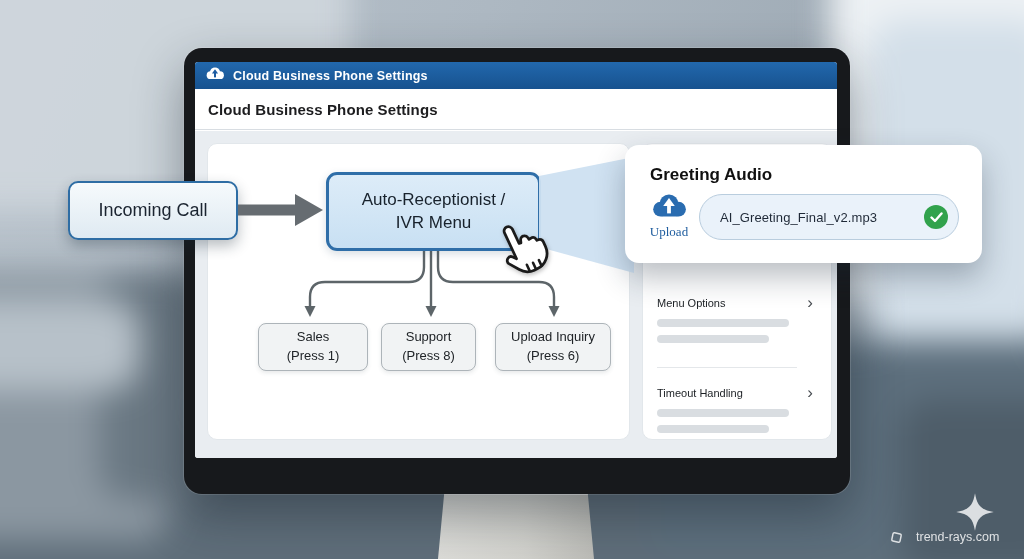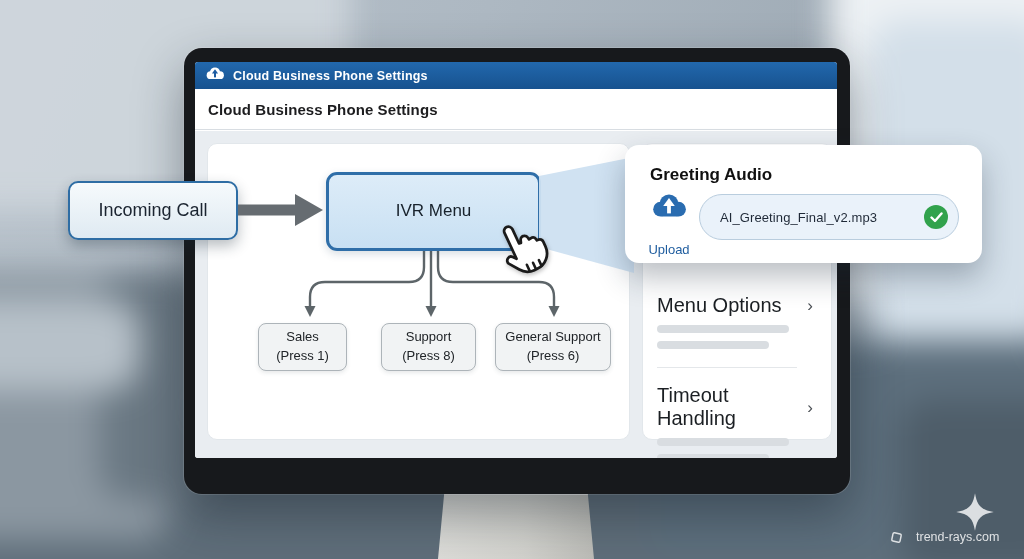--- a/index.html
+++ b/index.html
@@ -71,32 +71,32 @@
   .flow-connectors { position:absolute; inset:0; pointer-events:none; }
   .scene-arrow { position:absolute; left:238px; top:192px; }
   .callout-wedge { position:absolute; left:539px; top:155px; }
 
   
   .popup { position:absolute; left:625px; top:145px; width:357px; height:118px;
            background:#fff; border-radius:14px;
            box-shadow:0 14px 30px rgba(25,40,55,.30); }
   .popup-title { position:absolute; left:25px; top:20px; font-size:17px; font-weight:bold; color:#111; }
   .upload-btn { position:absolute; left:21px; top:47px; width:46px; text-align:center; cursor:pointer; }
-  .upload-label { display:block; margin-top:18px; font-size:13px; font-weight:500; color:#1e5c9e; }
+  .upload-label { display:block; margin-top:0; font-size:13px; font-weight:500; color:#1e5c9e;font-family:Liberation Serif, serif; }
   .file-pill { position:absolute; left:74px; top:49px; width:260px; height:46px;
                background:#eaf2fa; border:1.5px solid #b9cdde; border-radius:23px;
                display:flex; align-items:center; padding:0 10px 0 20px; }
   .file-name { flex:1; font-size:13px; color:#1f2937; letter-spacing:.1px; }
   .check-badge { width:24px; height:24px; border-radius:50%; background:#31a24c;
                  display:flex; align-items:center; justify-content:center; flex:0 0 auto; }
 
   
   .side-section { position:absolute; left:14px; right:14px; }
   .side-row { display:flex; align-items:center; justify-content:space-between; cursor:pointer; }
-  .side-label { font-size:20px; font-weight:500; color:#1b1f23; }
+  .side-label { font-size:11px; font-weight:500; color:#1b1f23; }
   .chevron { font-size:17px; color:#4a4f54; line-height:1; margin-right:4px; }
   .skel { height:8px; border-radius:4px; background:#d9dde1; margin-top:8px; }
   .side-divider { position:absolute; left:14px; width:140px; height:1px; background:#e4e7ea; }
 
   
   .cursor { position:absolute; left:494px; top:218px; pointer-events:none;
             filter:drop-shadow(1px 2px 2px rgba(0,0,0,.25)); }
   .sparkle { position:absolute; left:950px; top:490px; opacity:.8; }
   .watermark-text { position:absolute; left:890px; top:530px; font-size:12.5px;
                     color:rgba(255,255,255,.82); display:flex; align-items:center; gap:13px; }
@@ -157,33 +157,34 @@
               <path d="M230 107 V123 Q230 138 245 138 H331 Q346 138 346 153 V163"></path>
             </g>
             <g fill="#5d6569">
               <polygon points="96.5,162 107.5,162 102,173"></polygon>
               <polygon points="217.5,162 228.5,162 223,173"></polygon>
               <polygon points="340.5,162 351.5,162 346,173"></polygon>
             </g>
           </svg>
 
           <div class="node ivr-node">
+            <span>Auto-Receptionist /</span>
             <span>IVR Menu</span>
           </div>
 
-          <div class="node branch-node" style="left:50px;width:89px;">
+          <div class="node branch-node" style="left:50px;width:110px;">
             <span>Sales</span>
             <span>(Press 1)</span>
           </div>
           <div class="node branch-node" style="left:173px;width:95px;">
             <span>Support</span>
             <span>(Press 8)</span>
           </div>
           <div class="node branch-node" style="left:287px;width:116px;">
-            <span>General Support</span>
+            <span>Upload Inquiry</span>
             <span>(Press 6)</span>
           </div>
         </div>
 
         <div class="sidebar-panel">
           <div class="side-section" style="top:150px;">
             <div class="side-row">
               <span class="side-label">Menu Options</span>
               <span class="chevron">›</span>
             </div>

